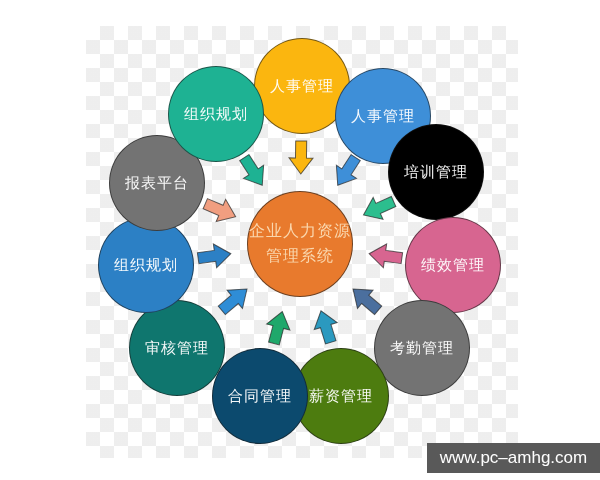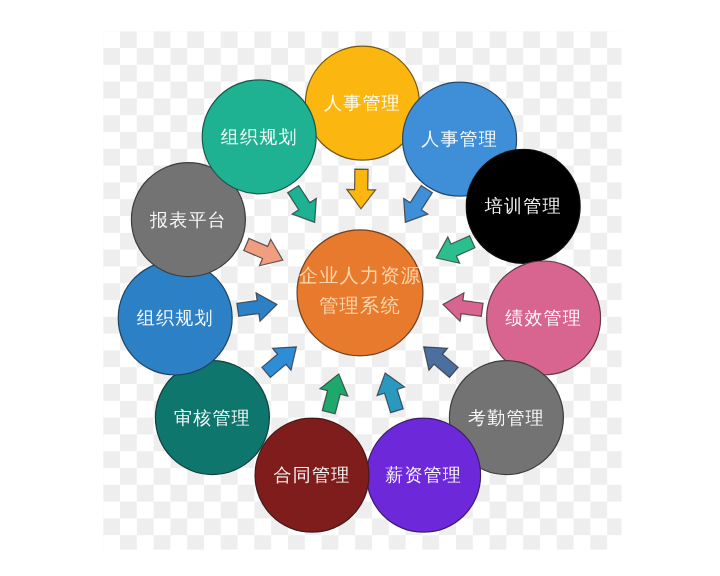--- a/index.html
+++ b/index.html
@@ -77,27 +77,27 @@
       </div>
       <svg viewBox="-20 -15 40 30" class="arrow" style="left: 346.208px; top: 285.44px; transform: rotate(-139.6deg);">
         <polygon points="-16,-5.5 1,-5.5 1,-12 17,0 1,12 1,5.5 -16,5.5" fill="#4B6F9E" stroke="rgba(35,35,35,0.7)" stroke-width="1"></polygon>
       </svg>
       <div class="node" style="left: 374px; top: 300px; height: 96px; width: 96px; background: #737373;">
         <span>考勤管理</span>
       </div>
       <svg viewBox="-20 -15 40 30" class="arrow" style="left: 305.701px; top: 312.117px; transform: rotate(-107.2deg);">
         <polygon points="-16,-5.5 1,-5.5 1,-12 17,0 1,12 1,5.5 -16,5.5" fill="#2B99BF" stroke="rgba(35,35,35,0.7)" stroke-width="1"></polygon>
       </svg>
-      <div class="node" style="left: 305px; top: 348px; height: 96px; width: 96px; background: #6d28d9;">
+      <div class="node" style="left: 293px; top: 348px; height: 96px; width: 96px; background: #4d7c0f;">
         <span>薪资管理</span>
       </div>
       <svg viewBox="-20 -15 40 30" class="arrow" style="left: 257.859px; top: 313.135px; transform: rotate(-75.3deg);">
         <polygon points="-16,-5.5 1,-5.5 1,-12 17,0 1,12 1,5.5 -16,5.5" fill="#1FA86B" stroke="rgba(35,35,35,0.7)" stroke-width="1"></polygon>
       </svg>
-      <div class="node" style="left: 212px; top: 348px; height: 96px; width: 96px; background: #7f1d1d;">
+      <div class="node" style="left: 212px; top: 348px; height: 96px; width: 96px; background: #0c4a6e;">
         <span>合同管理</span>
       </div>
       <svg viewBox="-20 -15 40 30" class="arrow" style="left: 213.565px; top: 285.173px; transform: rotate(-40.2deg);">
         <polygon points="-16,-5.5 1,-5.5 1,-12 17,0 1,12 1,5.5 -16,5.5" fill="#2F8DD6" stroke="rgba(35,35,35,0.7)" stroke-width="1"></polygon>
       </svg>
       <div class="node" style="left: 129px; top: 300px; height: 96px; width: 96px; background: #0f766e;">
         <span>审核管理</span>
       </div>
       <svg viewBox="-20 -15 40 30" class="arrow" style="left: 193.798px; top: 240.755px; transform: rotate(-7.8deg);">
         <polygon points="-16,-5.5 1,-5.5 1,-12 17,0 1,12 1,5.5 -16,5.5" fill="#2C80C5" stroke="rgba(35,35,35,0.7)" stroke-width="1"></polygon>
@@ -112,13 +112,14 @@
         <span>报表平台</span>
       </div>
       <svg viewBox="-20 -15 40 30" class="arrow" style="left: 232.784px; top: 155.927px; transform: rotate(57.1deg);">
         <polygon points="-16,-5.5 1,-5.5 1,-12 17,0 1,12 1,5.5 -16,5.5" fill="#1EB293" stroke="rgba(35,35,35,0.7)" stroke-width="1"></polygon>
       </svg>
       <div class="node" style="left: 168px; top: 66px; height: 96px; width: 96px; background: rgb(30, 178, 147);">
         <span>组织规划</span>
       </div>
     </div>
 
+  <div class="badge website">www.pc–amhg.com</div>
 </div>
 
 </body></html>

